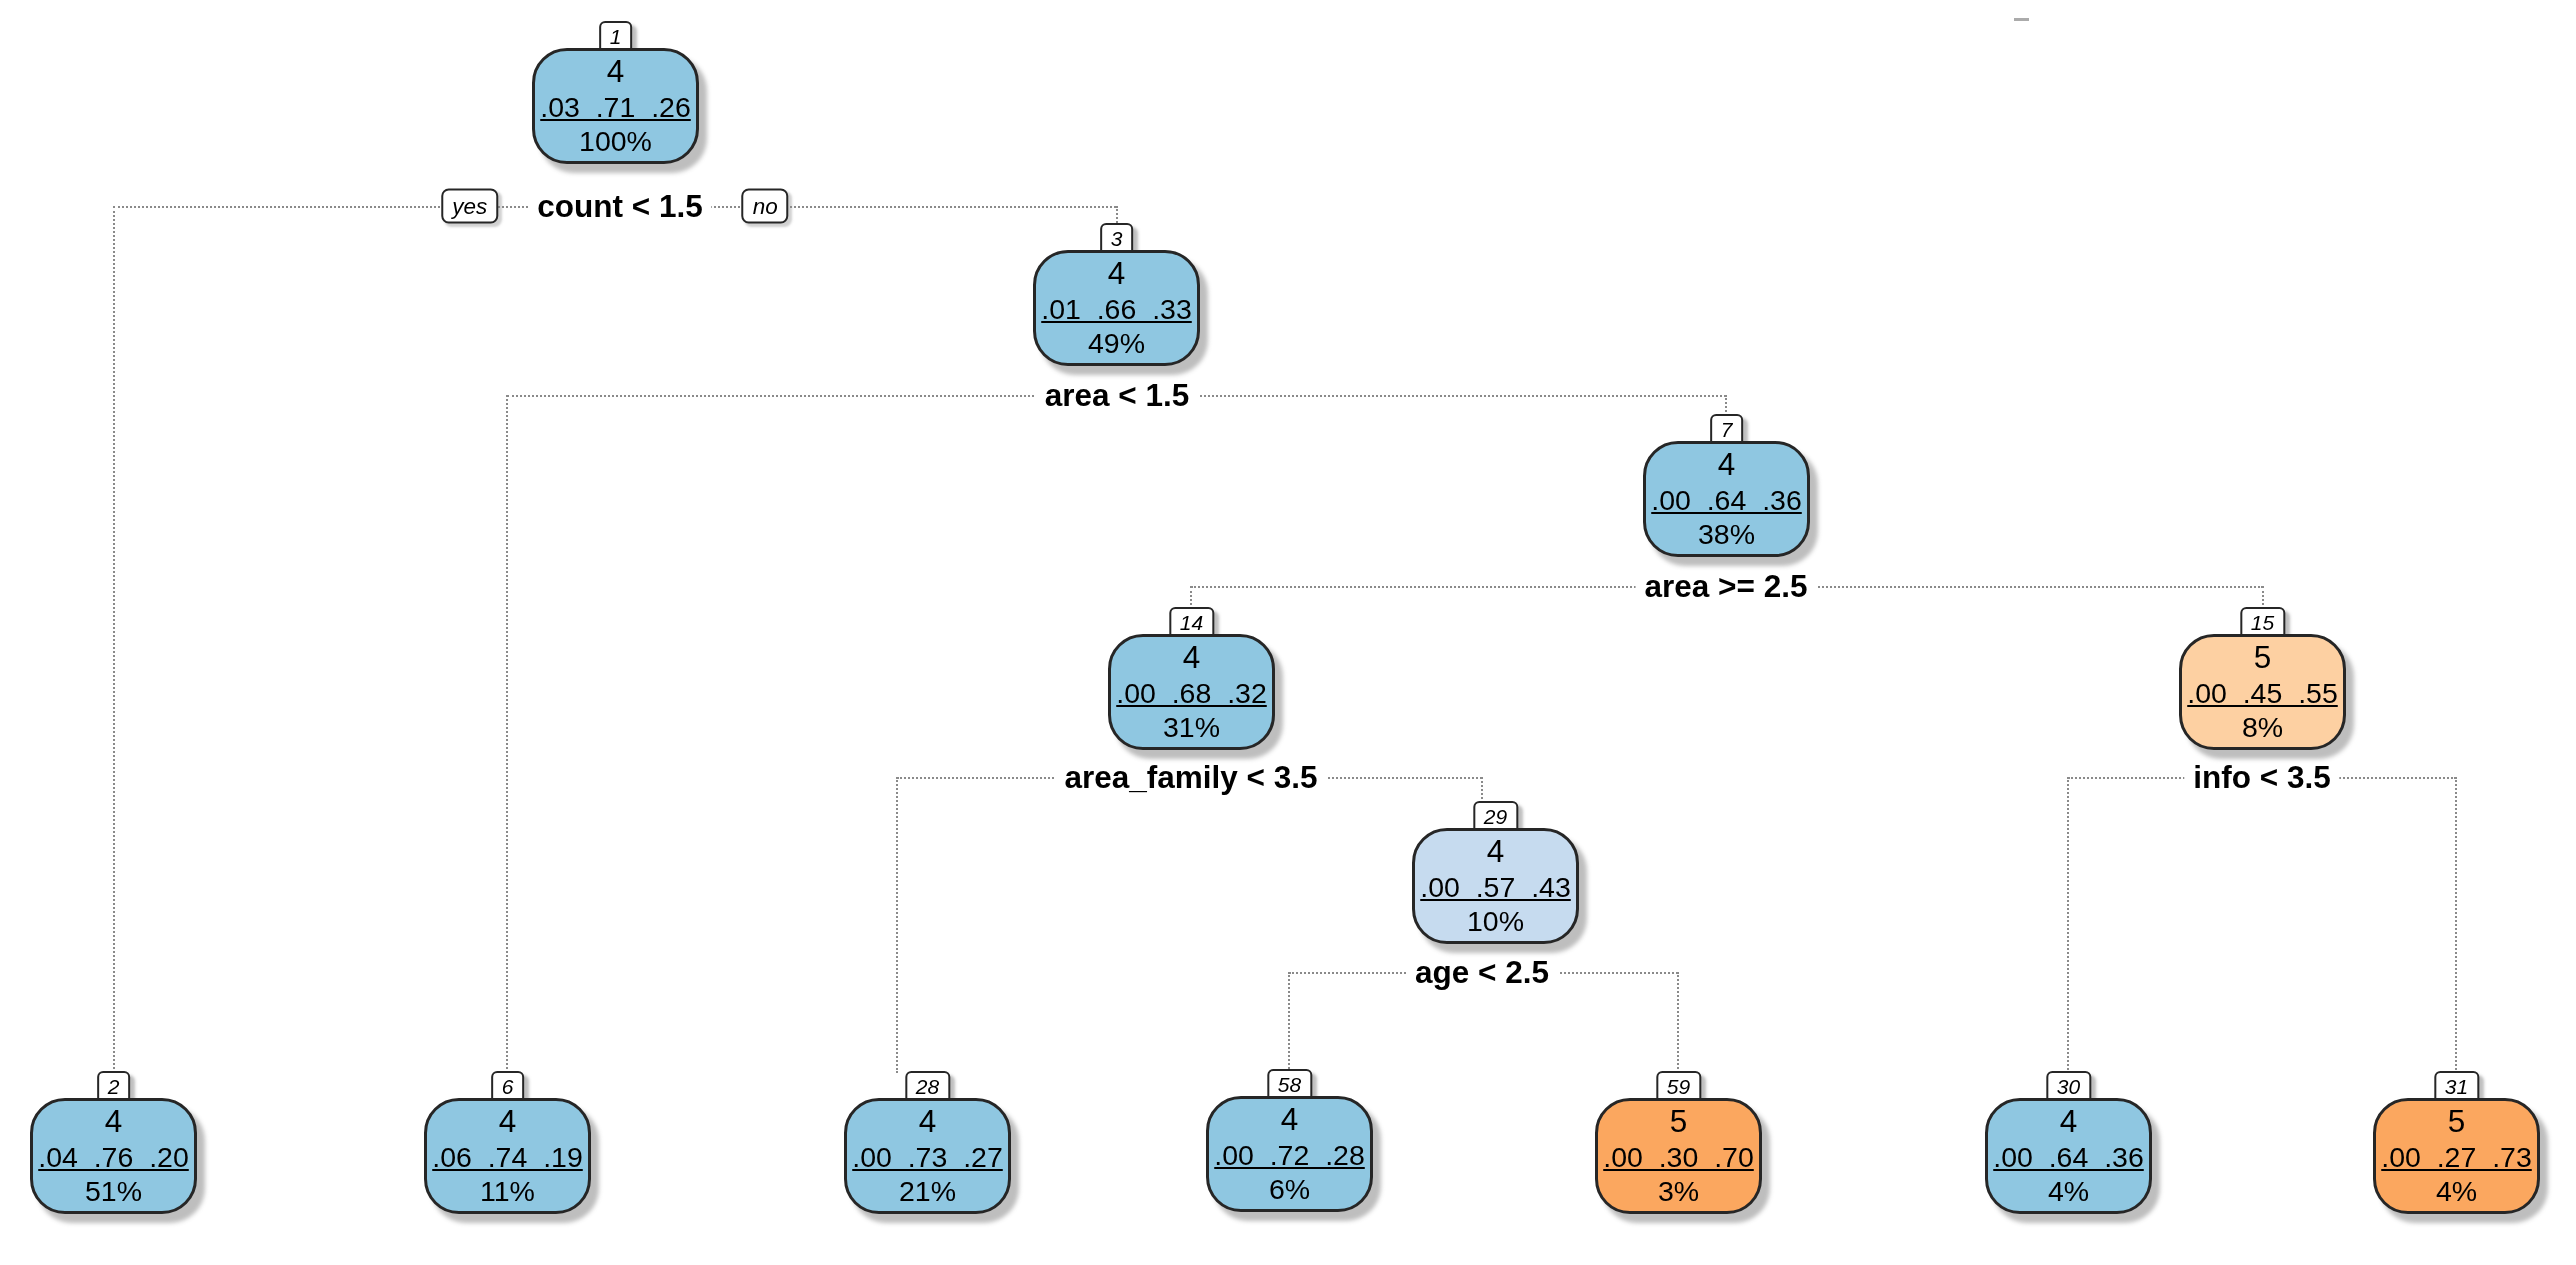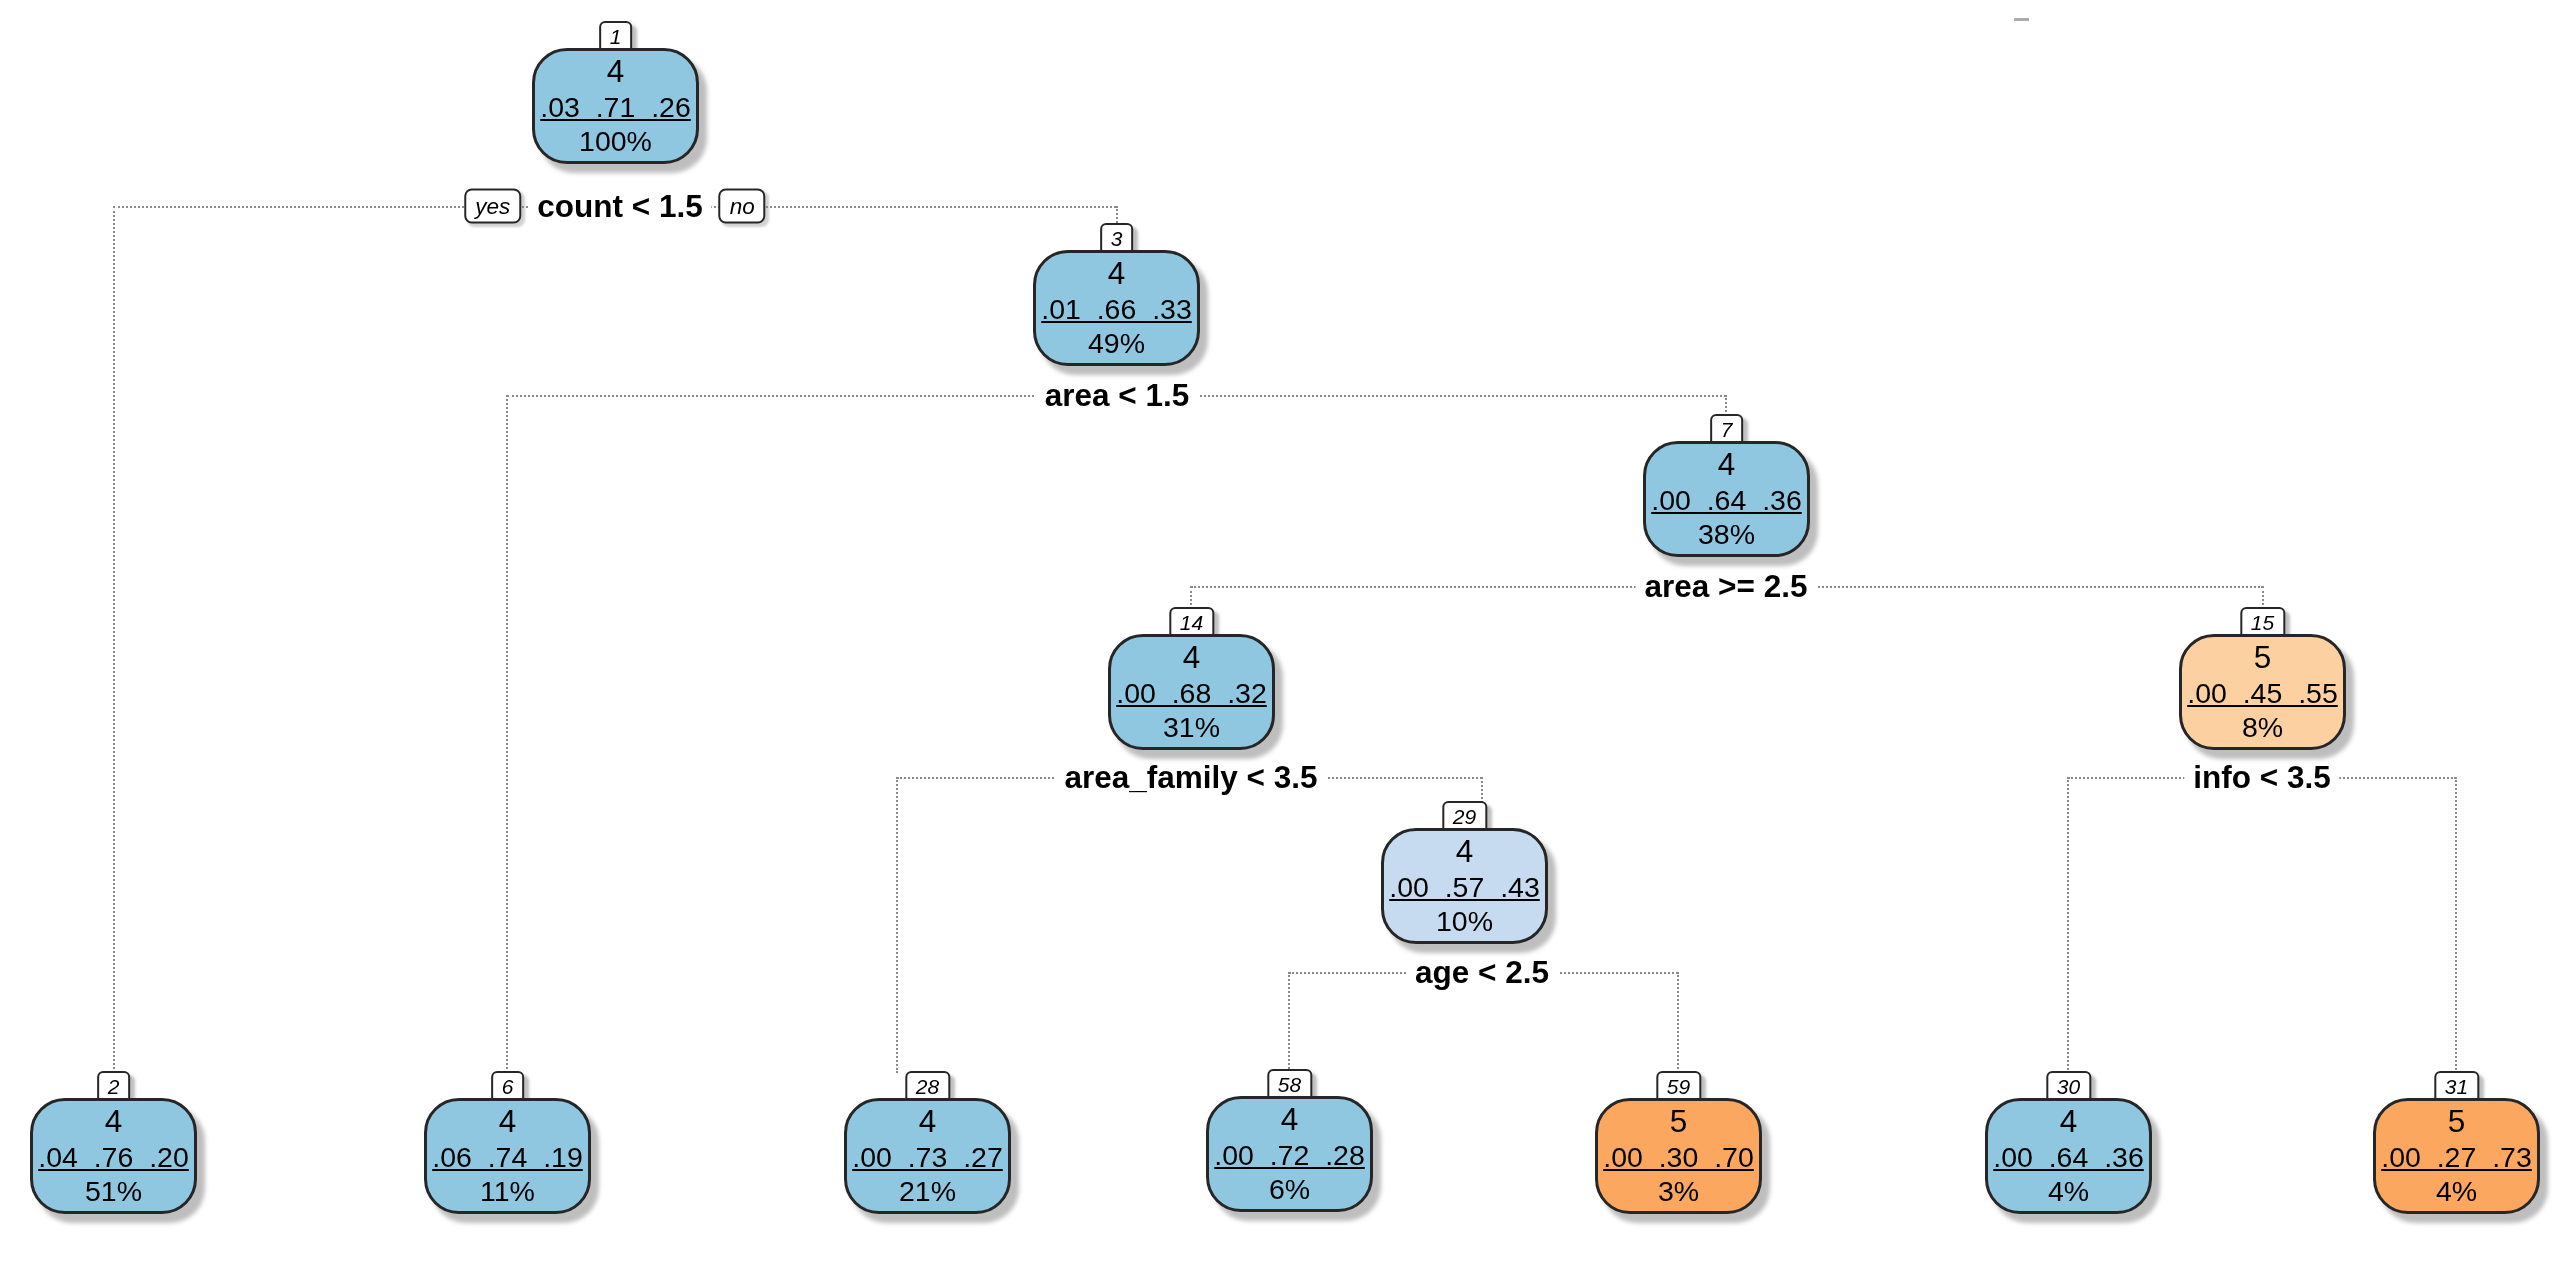--- a/index.html
+++ b/index.html
@@ -24,21 +24,21 @@
     border:3px solid #262626;border-radius:35px;
     box-shadow:7.5px 8.3px 4.5px rgba(110,110,110,.45);
     display:flex;flex-direction:column;justify-content:center;align-items:center;gap:1.5px;
   }
   .cls{font-size:31.5px;line-height:35px;}
   .probs{font-size:28.5px;line-height:33px;white-space:pre;text-decoration:underline;}
   .pct{font-size:28.5px;line-height:33px;text-align:right;}
   
   .split{
     position:absolute;transform:translate(-50%,-50%);
-    display:flex;align-items:center;gap:7px;white-space:nowrap;
+    display:flex;align-items:center;gap:30px;white-space:nowrap;
   }
   .cond{
     background:#ffffff;padding:0 9px;
     font-weight:bold;font-size:31.5px;line-height:41px;
   }
   .tag{
     background:#ffffff;border:2.3px solid #262626;border-radius:7.5px;
     font-style:italic;font-size:22.5px;line-height:30px;padding:0.8px 9px;
     box-shadow:3px 3px 2.3px rgba(140,140,140,.4);
   }
@@ -123,21 +123,21 @@
     </div>
   </div>
   <div class="node" style="left:2179px;top:634px">
     <div class="badge">15</div>
     <div class="body" style="background: rgb(253, 208, 162);">
       <div class="cls">5</div>
       <div class="probs">.00  .45  .55</div>
       <div class="pct">8%</div>
     </div>
   </div>
-  <div class="node" style="left:1381px;top:828px">
+  <div class="node" style="left:1412px;top:828px">
     <div class="badge">29</div>
     <div class="body" style="background: rgb(198, 219, 239);">
       <div class="cls">4</div>
       <div class="probs">.00  .57  .43</div>
       <div class="pct">10%</div>
     </div>
   </div>
 
   <div class="node" style="left:30px;top:1098px">
     <div class="badge">2</div>

